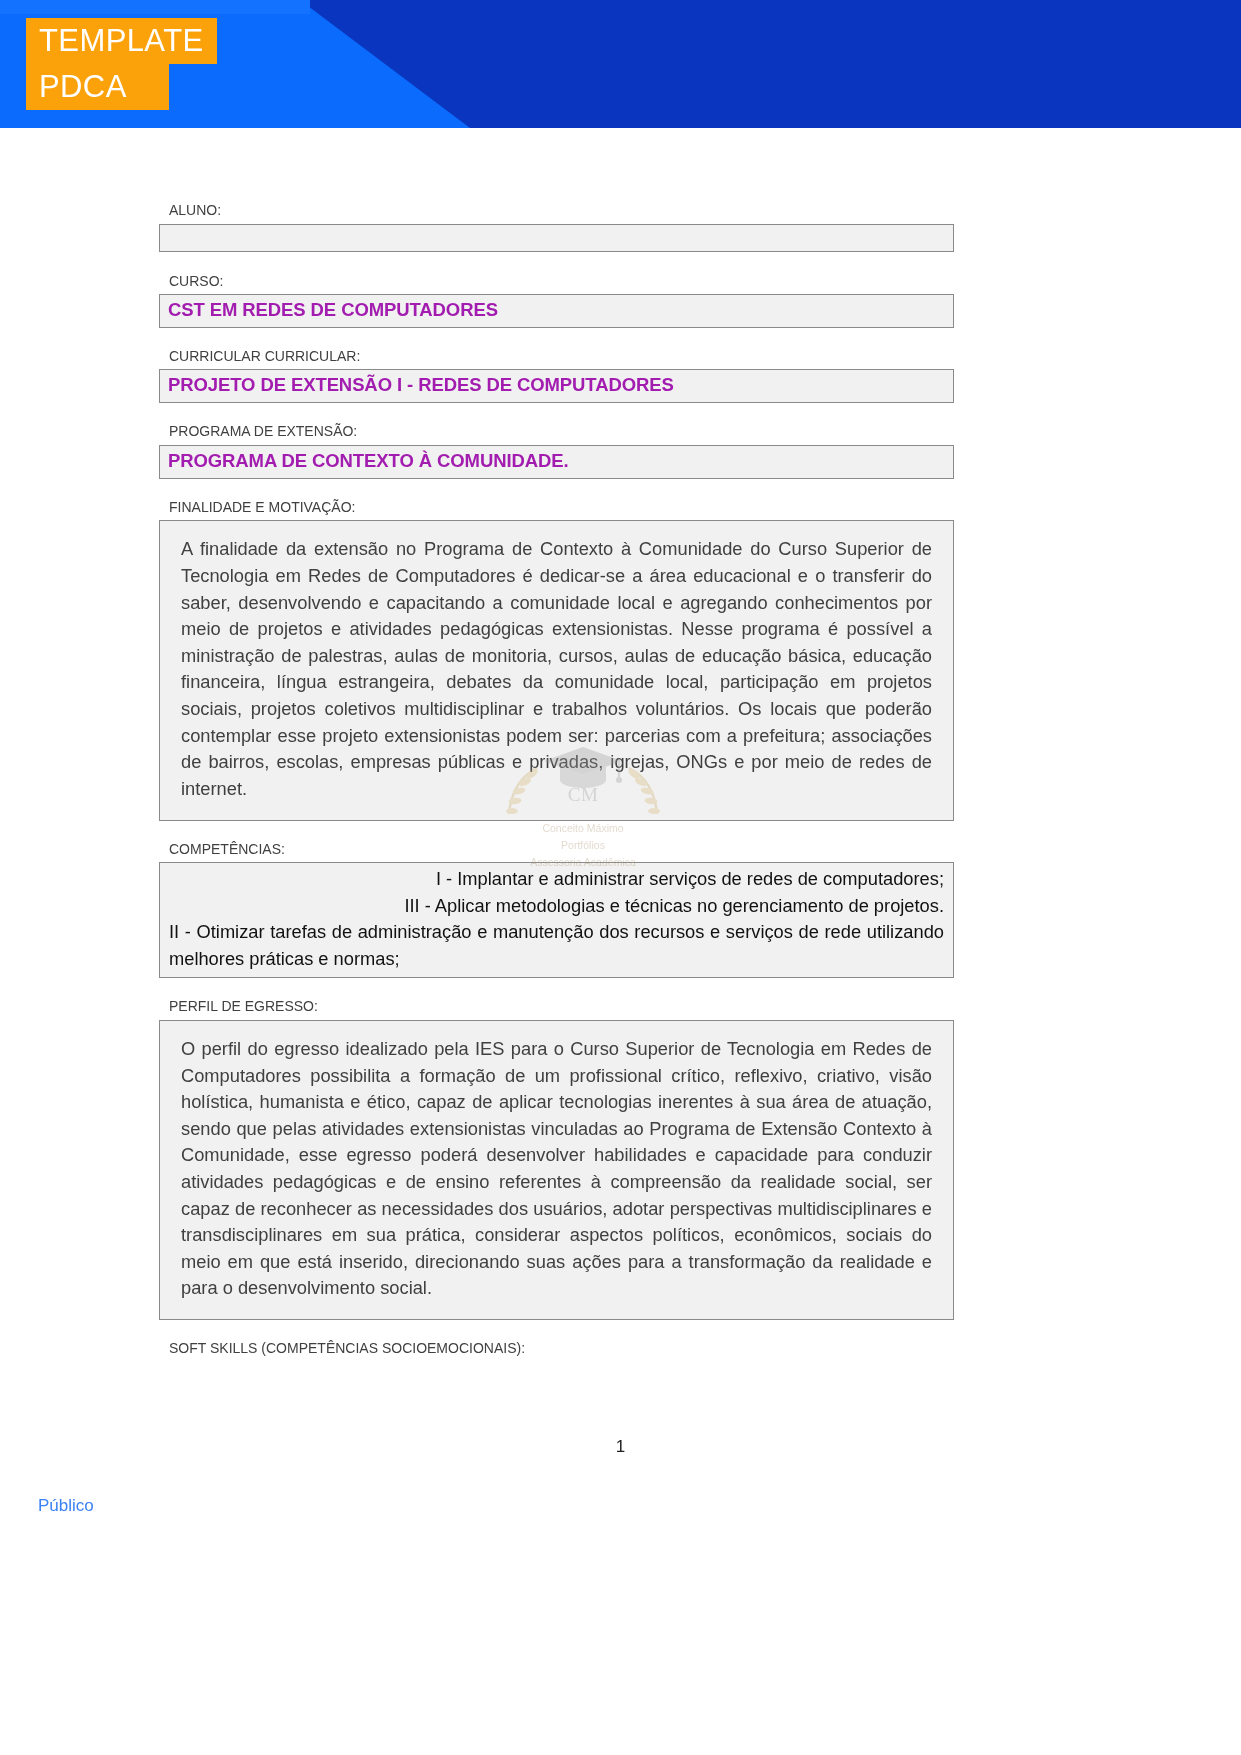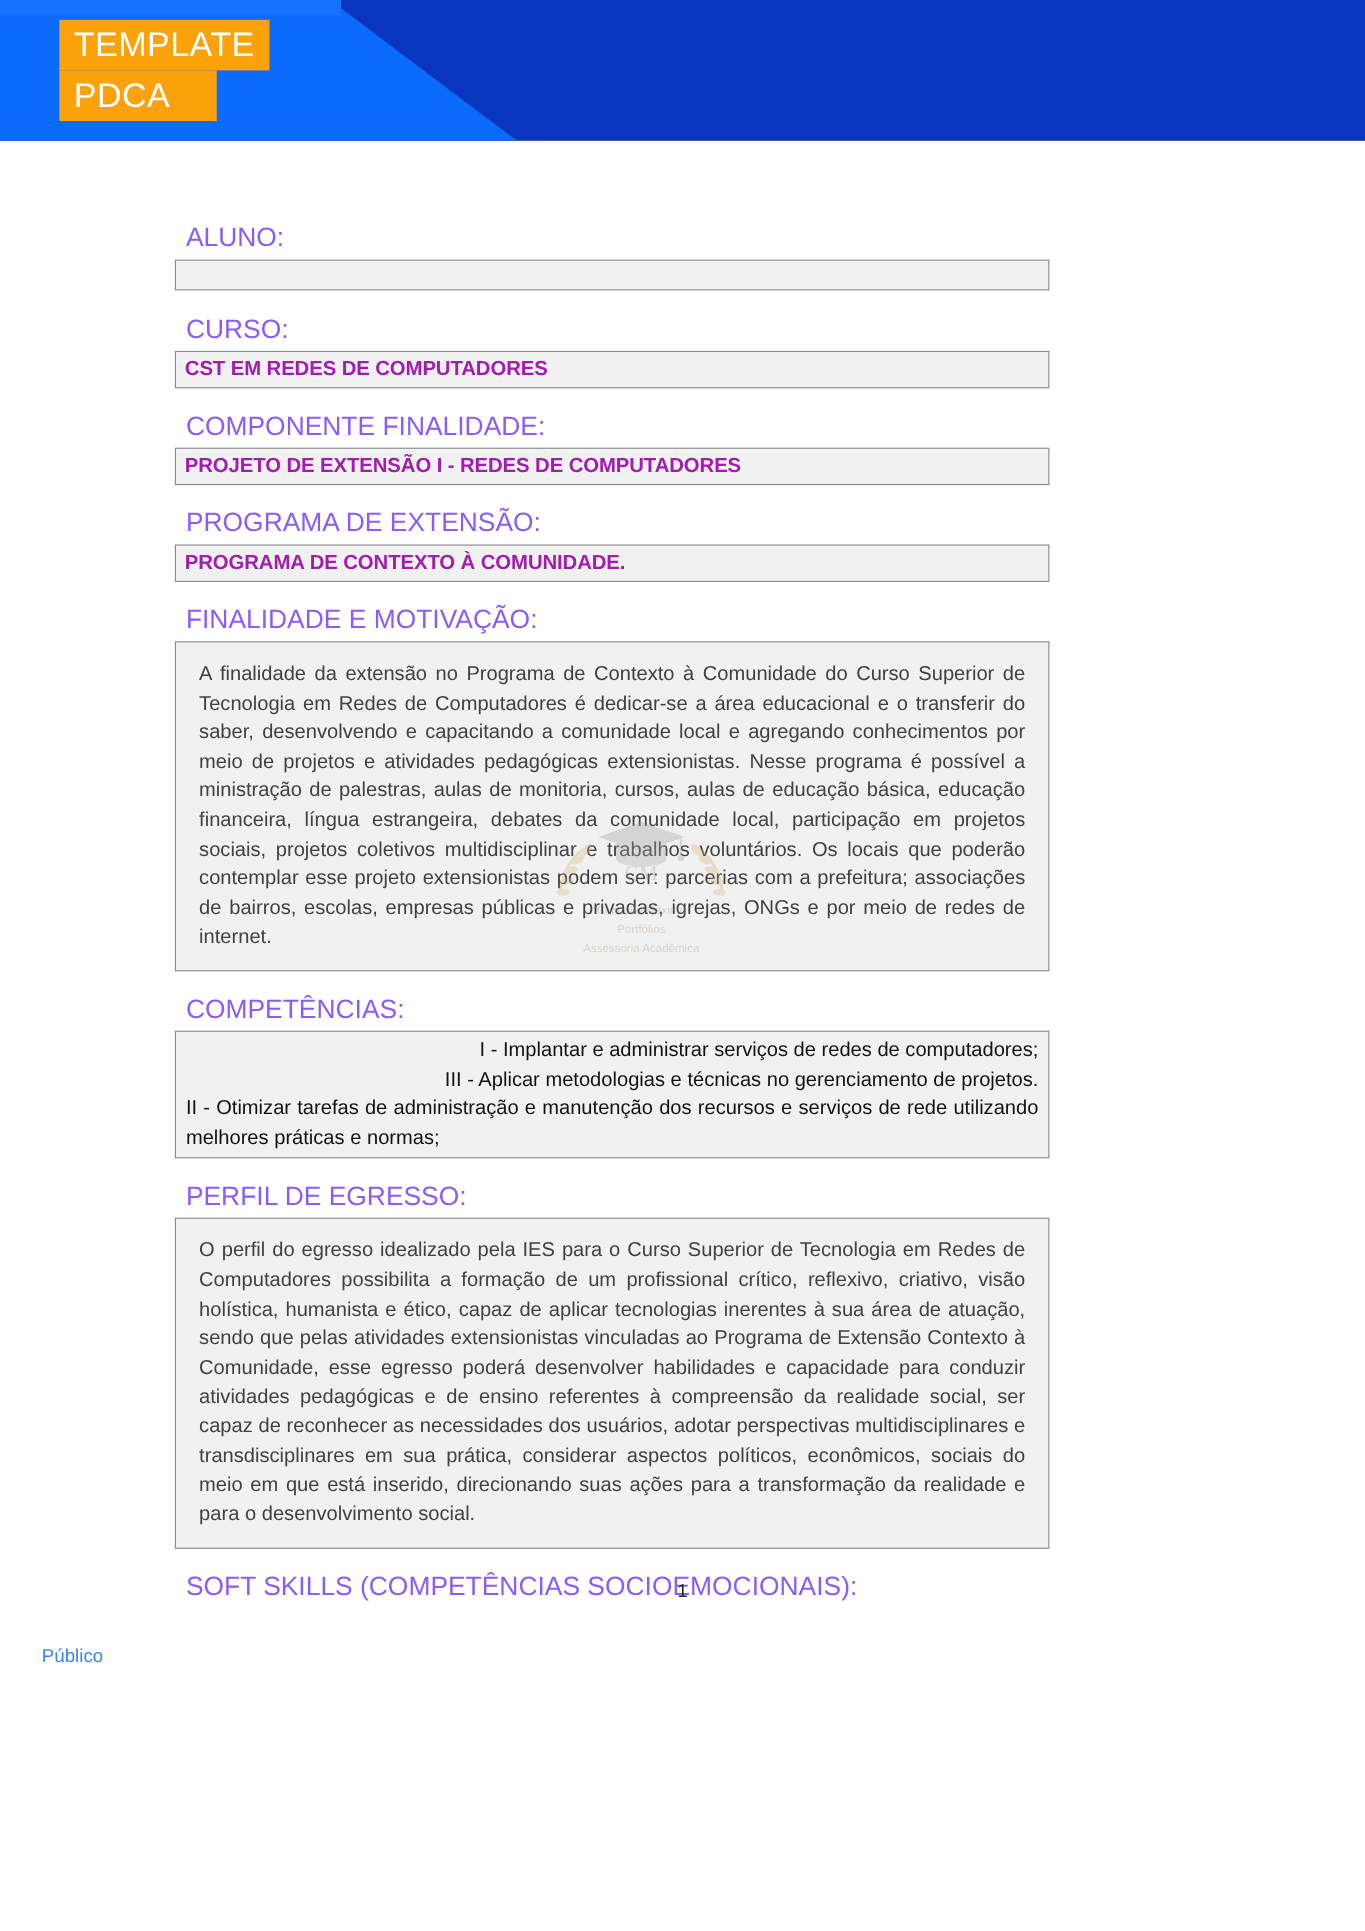--- a/index.html
+++ b/index.html
@@ -53,21 +53,20 @@
     display: block;
     background: #FBA20B;
     color: #FFFFFF;
     font-size: 31px;
     line-height: 1.22;
     letter-spacing: 0.4px;
     padding: 4px 13px 4px 13px;
     white-space: nowrap;
     width: max-content;
     font-family: "Liberation Sans", "DejaVu Sans", sans-serif;
-    margin-left: 28px;
   }
   .badge-line.l2 {
     padding-right: 42px;
   }
 
   
   .page {
     position: absolute;
     top: 128px;
     left: 0;
@@ -75,22 +74,22 @@
     height: 1627px;
   }
   .content {
     position: absolute;
     left: 159px;
     top: 74px;
     width: 795px;
   }
 
   .field-label {
-    color: #8b5cf6;
-    font-size: 24px;
+    color: #404040;
+    font-size: 14px;
     line-height: 1.25;
     padding: 0 0 4px 10px;
     white-space: nowrap;
   }
   .field-box {
     border: 1px solid #8a8a8a;
     background: #F1F1F1;
     box-sizing: border-box;
     width: 795px;
     padding: 3px 8px 4px 8px;
@@ -223,21 +222,21 @@
     <div>
       <div class="field-label">CURSO:</div>
       <div class="field-box">
         <span class="field-value">CST EM REDES DE COMPUTADORES</span>
       </div>
     </div>
 
     <div class="spacer-md"></div>
 
     <div>
-      <div class="field-label">COMPONENTE FINALIDADE:</div>
+      <div class="field-label">CURRICULAR CURRICULAR:</div>
       <div class="field-box">
         <span class="field-value">PROJETO DE EXTENSÃO I - REDES DE COMPUTADORES</span>
       </div>
     </div>
 
     <div class="spacer-md"></div>
 
     <div>
       <div class="field-label">PROGRAMA DE EXTENSÃO:</div>
       <div class="field-box">

